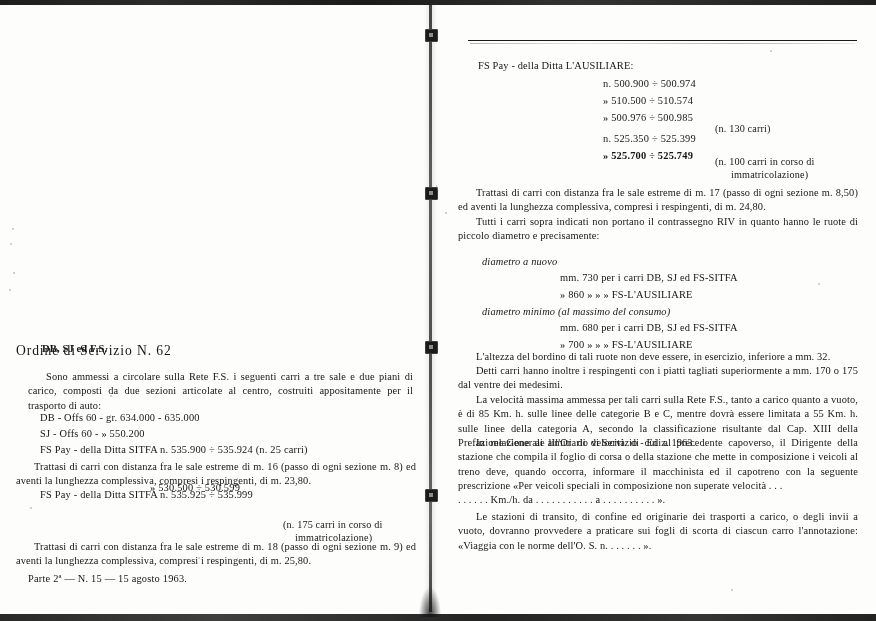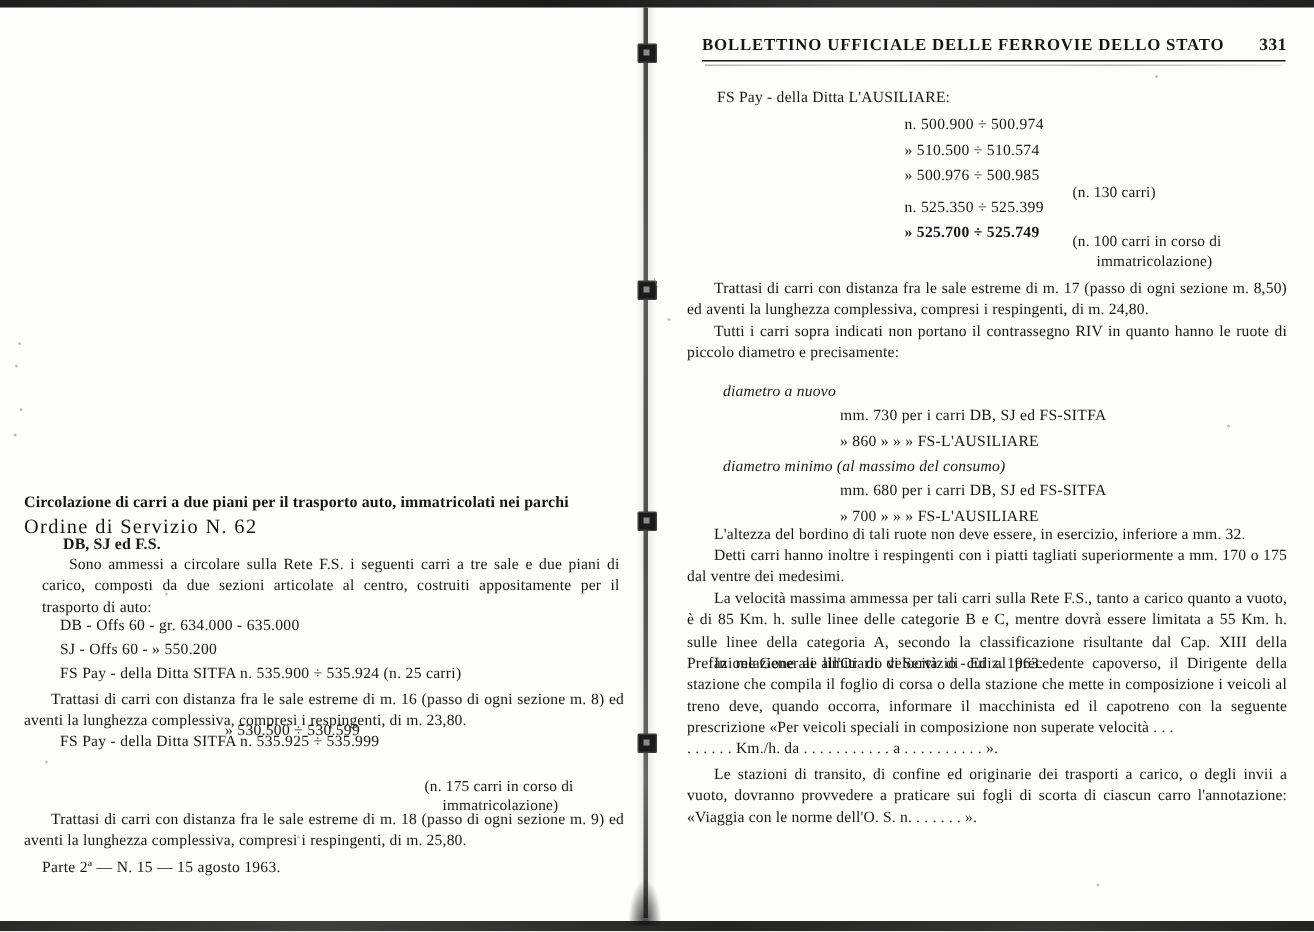--- a/index.html
+++ b/index.html
@@ -187,21 +187,20 @@
 <div id="scan">
 
   <div class="scan-edge-top"></div>
   <div class="scan-edge-bottom"></div>
 
   <div class="page page-left">
 
     <div class="os-title">Ordine di Servizio N. 62</div>
 
     <div class="os-sub">
-      <span>Circolazione di carri a due piani per il trasporto auto, immatricolati nei parchi</span>
       <span class="l2">DB, SJ ed F.S.</span>
     </div>
 
     <div class="tx ind" style="left:28px; top:370px; width:385px;">Sono ammessi a circolare sulla Rete F.S. i seguenti carri a tre sale e due piani di carico, composti da due sezioni articolate al centro, costruiti appositamente per il trasporto di auto:</div>
 
     <div class="num-line" style="left:40px; top:412px;">DB - Offs 60 - gr. 634.000 - 635.000</div>
     <div class="num-line" style="left:40px; top:428px;">SJ - Offs 60 -  »   550.200</div>
     <div class="num-line" style="left:40px; top:444px;">FS Pay - della Ditta SITFA n. 535.900 ÷ 535.924  (n. 25 carri)</div>
 
     <div class="tx ind" style="left:16px; top:460px; width:400px;">Trattasi di carri con distanza fra le sale estreme di m. 16 (passo di ogni sezione m. 8) ed aventi la lunghezza complessiva, compresi i respingenti, di m. 23,80.</div>
@@ -236,24 +235,20 @@
   <div class="staple" style="top:341px;">
       <i></i>
     </div>
   <div class="staple" style="top:489px;">
       <i></i>
     </div>
   <div class="gutter-burst"></div>
 
   <div class="page page-right">
 
-    <div class="running-head">
-      <span class="title">BOLLETTINO UFFICIALE DELLE FERROVIE DELLO STATO</span>
-      <span class="folio">331</span>
-    </div>
     <div class="head-rule"></div>
     <div class="head-rule-ghost"></div>
 
     <div class="sect-label" style="left:38px; top:60px;">FS Pay - della Ditta L'AUSILIARE:</div>
 
     <div class="num-line" style="left:163px; top:78px;">n. 500.900 ÷ 500.974</div>
     <div class="num-line" style="left:163px; top:95px;">»  510.500 ÷ 510.574</div>
     <div class="num-line" style="left:163px; top:112px;">»  500.976 ÷ 500.985</div>
 
     <div class="paren-note" style="left:275px; top:122px;">(n. 130 carri)</div>

